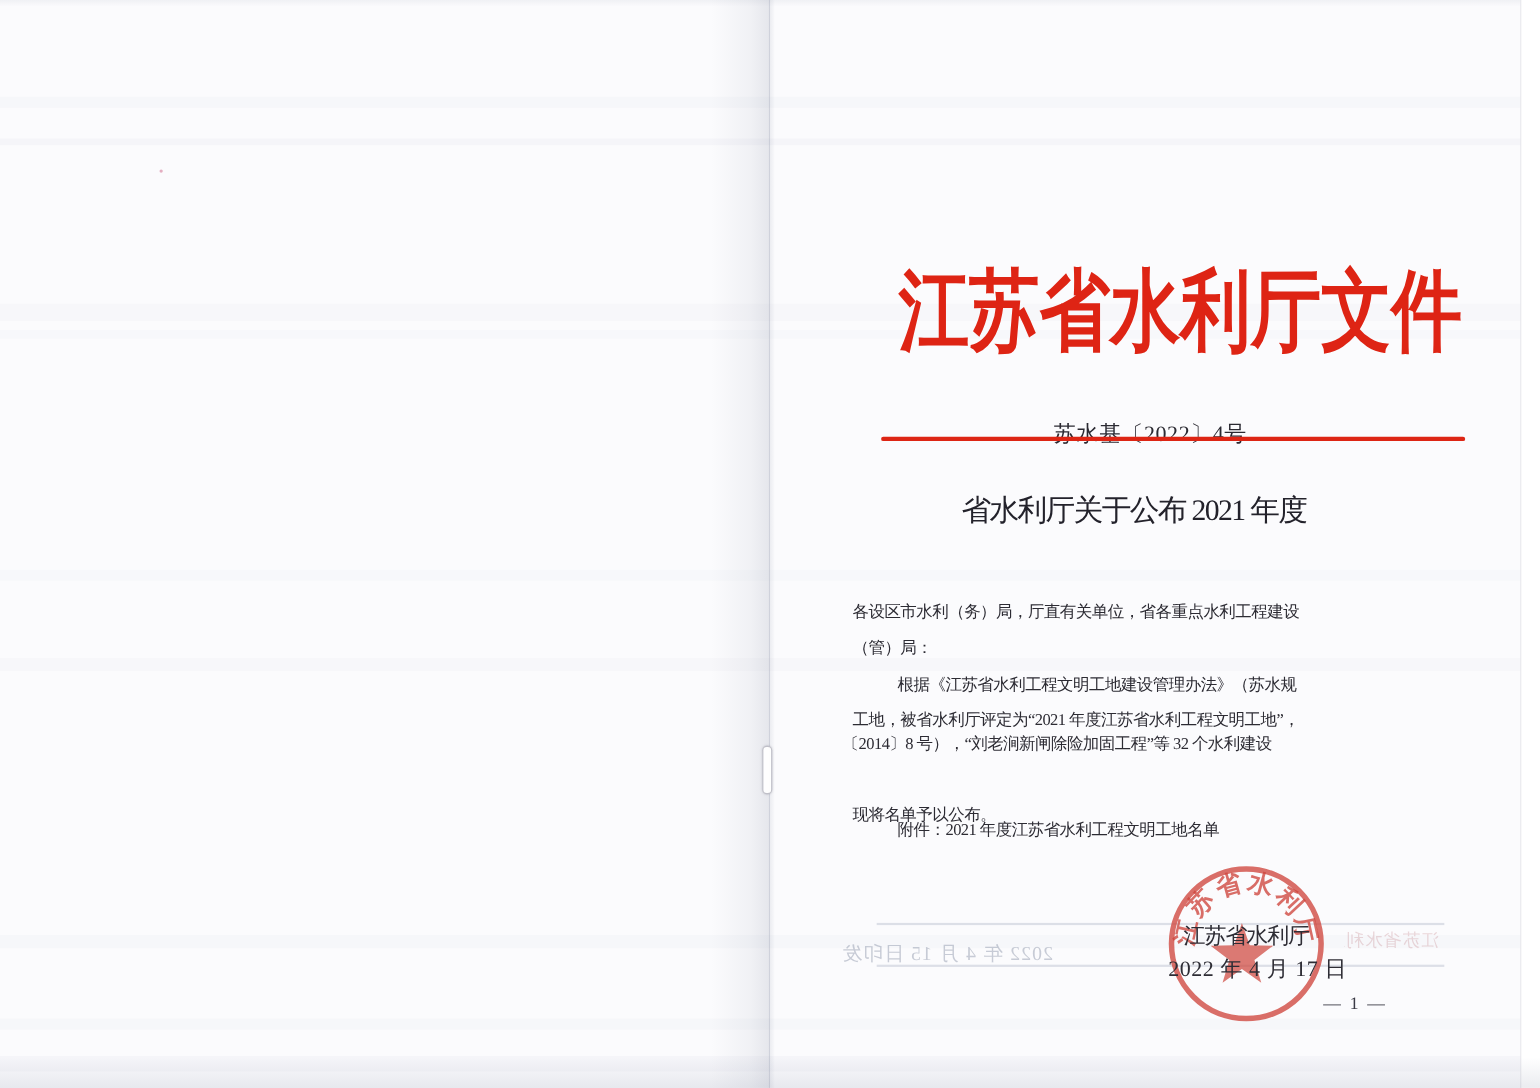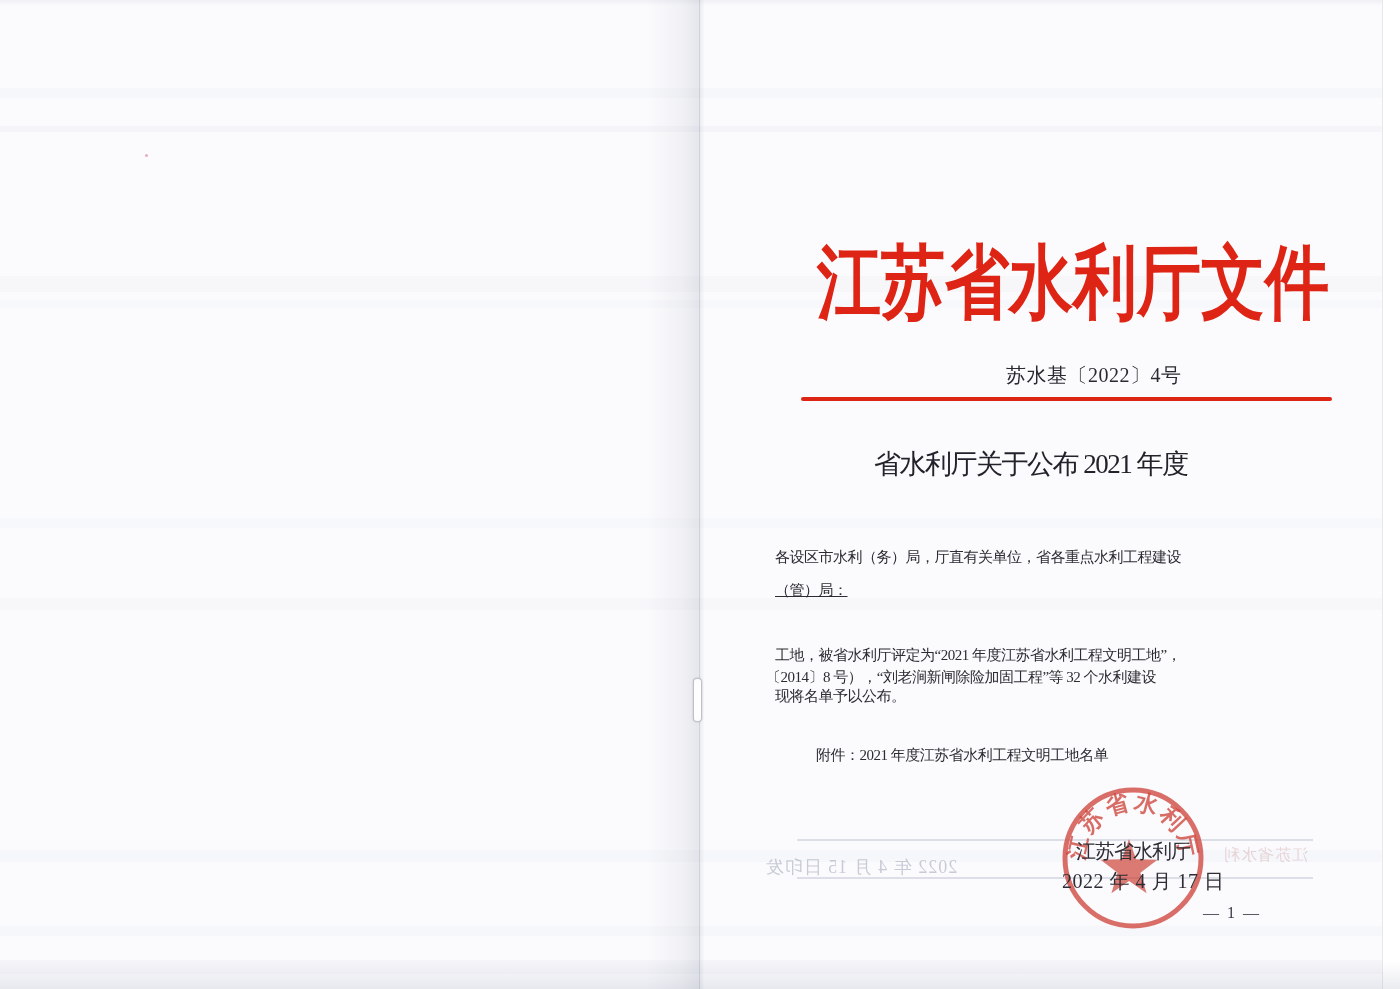--- a/index.html
+++ b/index.html
@@ -21,21 +21,21 @@
   .speck{position:absolute;left:145px;top:154px;width:3px;height:3px;border-radius:50%;background:rgba(200,80,120,.45);}
   .edge-top{position:absolute;top:0;left:0;width:1400px;height:6px;background:linear-gradient(180deg,rgba(140,148,170,.10),rgba(140,148,170,0));}
   .edge-bottom{position:absolute;bottom:0;left:0;width:1400px;height:28px;background:linear-gradient(0deg,rgba(140,148,170,.18),rgba(140,148,170,0));}
   .edge-right{position:absolute;top:0;left:1382px;width:18px;height:989px;background:#fff;border-left:1px solid rgba(160,165,185,.25);}
 
   
   .masthead{left:817px;top:243px;width:520px;
     font-size:64px;line-height:1;font-weight:700;color:#de2414;
     letter-spacing:0px;white-space:nowrap;
     transform:scaleY(1.26);transform-origin:left top;}
-  .docnum{left:958px;top:362px;font-size:20px;letter-spacing:.5px;color:#2b2a32;white-space:nowrap;margin-left:48px;}
+  .docnum{left:958px;top:381px;font-size:20px;letter-spacing:.5px;color:#2b2a32;white-space:nowrap;}
   .redline{left:801px;top:397px;width:531px;height:4px;background:#dd2514;border-radius:2px;}
 
   .h-line{font-size:27px;font-weight:400;letter-spacing:-1.5px;color:#23222b;white-space:nowrap;line-height:1;}
   .h1a{left:874px;top:451px;}
   .h1b{left:831px;top:482px;}
 
   .bodyline{left:775px;font-size:15px;letter-spacing:-0.5px;line-height:1;white-space:nowrap;color:#2c2b33;}
   .indent{padding-left:41px;}
   .hang{margin-left:-9px;}
 
@@ -74,24 +74,25 @@
   <div class="fold-line"></div>
   <div class="staple"></div>
 
   <div class="abs masthead">江苏省水利厅文件</div>
   <div class="abs docnum">苏水基〔2022〕4号</div>
   <div class="abs redline"></div>
 
   <div class="abs h-line h1a">省水利厅关于公布 2021 年度</div>
 
   <div class="abs bodyline" style="top:550px;">各设区市水利（务）局，厅直有关单位，省各重点水利工程建设</div>
-  <div class="abs bodyline" style="top:583px;text-decoration:underline;">（管）局：</div>
+  <div class="abs bodyline" style="top:583px;">（管）局：</div>
+  <div class="abs bodyline indent" style="top:616px;">根据《江苏省水利工程文明工地建设管理办法》（苏水规</div>
   <div class="abs bodyline hang" style="top:670px;">〔2014〕8 号），“刘老涧新闸除险加固工程”等 32 个水利建设</div>
   <div class="abs bodyline" style="top:648px;">工地，被省水利厅评定为“2021 年度江苏省水利工程文明工地”，</div>
-  <div class="abs bodyline" style="top:689px;text-align:center;">现将名单予以公布。</div>
+  <div class="abs bodyline" style="top:734px;text-align:center;">现将名单予以公布。</div>
   <div class="abs bodyline indent" style="top:748px;">附件：2021 年度江苏省水利工程文明工地名单</div>
 
   <div class="bleed-rule" style="top:839px;"></div>
   <div class="bleed-rule" style="top:877px;"></div>
   <div class="bleed-text bleed-left">2022 年 4 月 15 日印发</div>
   <div class="bleed-text bleed-right">江苏省水利厅</div>
 
   <svg class="abs stamp" width="150" height="150" viewBox="0 0 150 150">
     <defs>
       <path id="arcTop" d="M 27,73 A 48,48 0 1 1 123,73" fill="none"></path>

